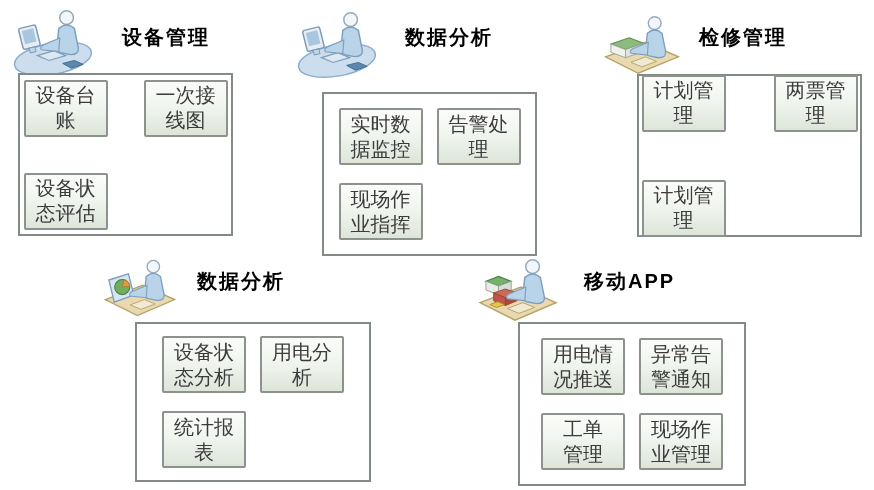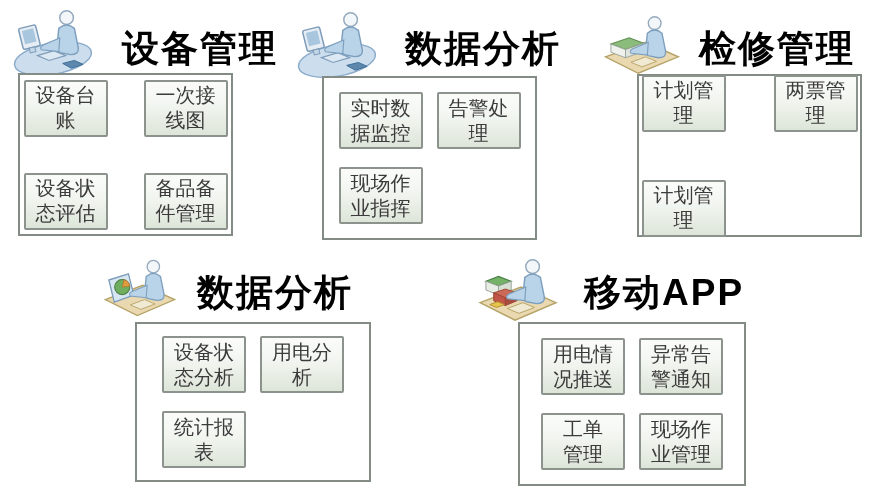--- a/index.html
+++ b/index.html
@@ -3,21 +3,21 @@
 <meta charset="utf-8">
 <style>
   html,body{margin:0;padding:0;background:#ffffff;}
   .canvas{
     position:relative;width:874px;height:490px;background:#ffffff;
     font-family:"Liberation Sans",sans-serif;overflow:hidden;
   }
   .group-icon{position:absolute;width:88px;height:72px;}
   .group-icon svg{display:block;width:100%;height:100%;}
   .group-title{
-    position:absolute;margin:0;font-size:37px;font-weight:700;color:#000;
+    position:absolute;margin:0;font-size:20px;font-weight:700;color:#000;
     letter-spacing:2px;white-space:nowrap;
   }
   .group-box{
     position:absolute;background:#ffffff;border:2px solid #828b84;
     display:grid;grid-template-columns:84px 84px;column-gap:14px;row-gap:18px;
     justify-content:center;align-content:center;
   }
   .module-btn{
     height:53px;border:2px solid #8b938c;border-radius:2px;
     background:linear-gradient(180deg,#fbfcfa 0%,#f1f5ef 45%,#dde5d9 100%);
@@ -25,21 +25,21 @@
     display:flex;align-items:center;justify-content:center;
     text-align:center;white-space:pre-line;cursor:default;
   }
   
   .g1 .group-icon{left:8px;top:5px;}
   .g1 .group-title{left:122px;top:24px;}
   .g1 .group-box{left:18px;top:73px;width:211px;height:159px;gap:36px;}
 
   .g2 .group-icon{left:292px;top:7px;}
   .g2 .group-title{left:405px;top:24px;}
-  .g2 .group-box{left:322px;top:76px;width:211px;height:160px;}
+  .g2 .group-box{left:322px;top:92px;width:211px;height:160px;}
 
   .g3 .group-icon{left:600px;top:10px;width:82px;height:70px;}
   .g3 .group-title{left:699px;top:24px;}
   .g3 .group-box{left:637px;top:74px;width:221px;height:159px;gap:48px;}
 
   .g4 .group-icon{left:100px;top:252px;width:80px;height:72px;}
   .g4 .group-title{left:197px;top:268px;}
   .g4 .group-box{left:135px;top:322px;width:232px;height:156px;}
 
   .g5 .group-icon{left:474px;top:254px;}
@@ -76,22 +76,20 @@
       </svg>
     </span>
     <h2 class="group-title">设备管理</h2>
     <div class="group-box">
       <div class="module-btn">设备台
 账</div>
       <div class="module-btn">一次接
 线图</div>
       <div class="module-btn">设备状
 态评估</div>
-      <div class="module-btn">备品备
-件管理</div>
     </div>
   </section>
 
   <section class="group g2">
     <span class="group-icon">
       <svg viewBox="0 0 90 74">
         <ellipse cx="46" cy="55" rx="40" ry="16" transform="rotate(-10 46 55)" fill="#ccdeee" stroke="#8caccc" stroke-width="1.5"></ellipse>
         <g transform="rotate(-14 22 34)">
           <rect x="13" y="22" width="18" height="22" rx="2" fill="#e6edf4" stroke="#7d9cba" stroke-width="1.5"></rect>
           <rect x="16" y="25" width="12" height="14" fill="#a8c6dd"></rect>

